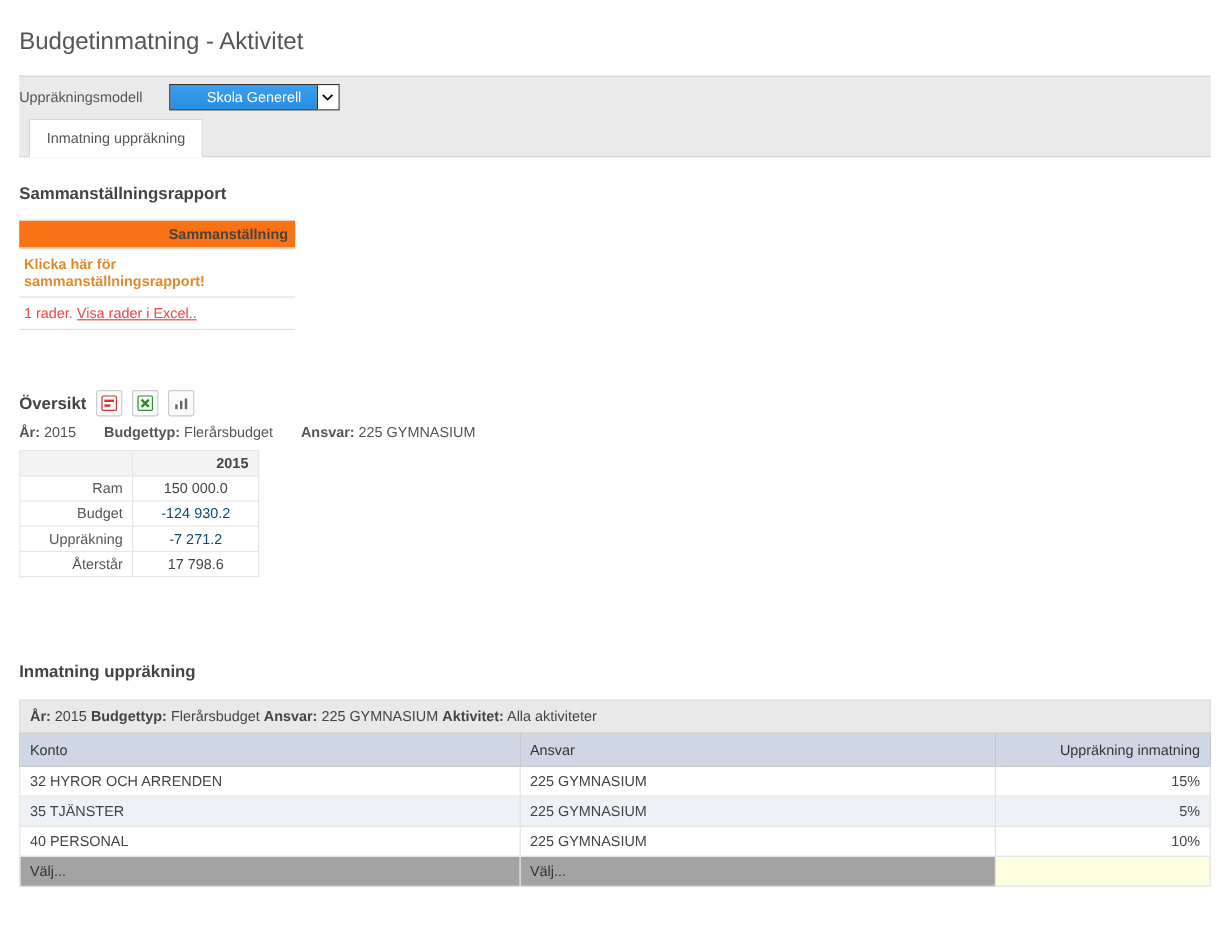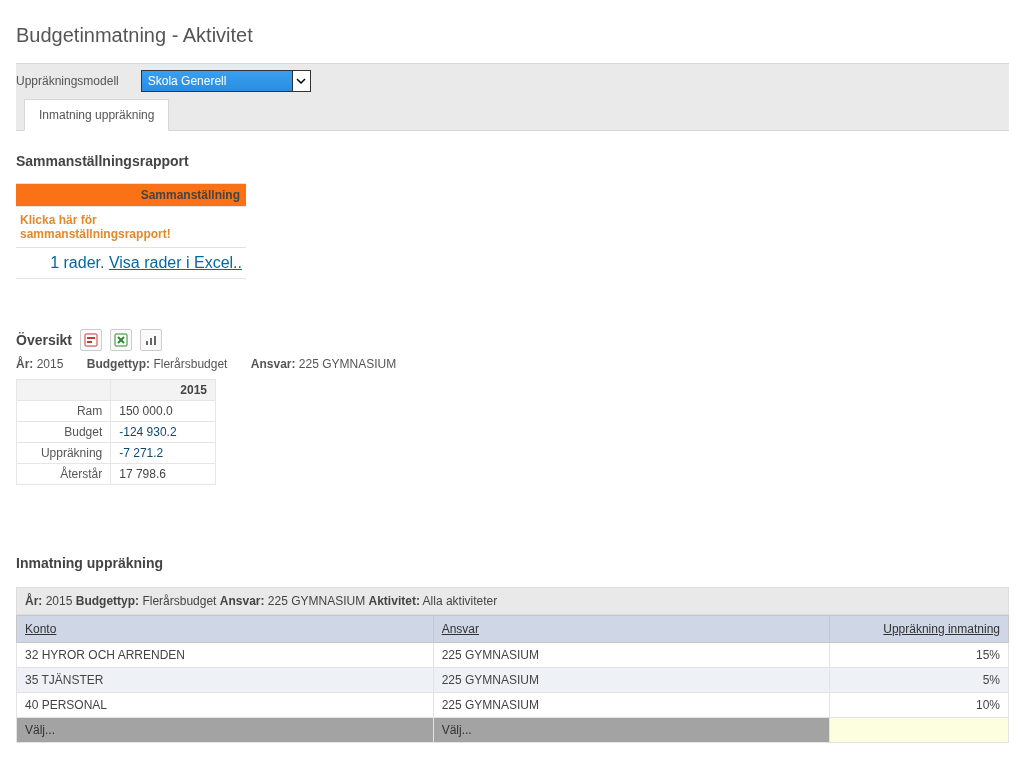--- a/index.html
+++ b/index.html
@@ -34,31 +34,32 @@
     align-items: center;
     gap: 22px;
     padding: 2px 0 10px 0;
   }
   .model-row label {
     font-size: 12px;
     color: #555;
   }
   .model-select {
     position: relative;
-    width: 170px;
+    width: 142px;
     height: 22px;
     border: 1px solid #333;
     background: linear-gradient(#3a9ff0, #2a8ee0);
     color: #fff;
     font-family: inherit;
     font-size: 12px;
     display: flex;
     align-items: center;
     padding: 0 6px;
     cursor: pointer;
+    justify-content: center;
   }
   .model-select .chev {
     position: absolute;
     right: 0;
     top: 0;
     width: 18px;
     height: 100%;
     background: #fff;
     border-left: 1px solid #333;
     display: flex;
@@ -106,23 +107,22 @@
   }
   .summary-link a {
     color: #e08a2d;
     font-weight: bold;
     text-decoration: none;
     font-size: 12px;
     cursor: pointer;
   }
   .summary-footer {
     padding: 6px 4px;
-    font-size: 16px;
-    color: #0369a1;
-    text-align: right;
+    font-size: 12px;
+    color: #ef4444;
   }
   .summary-footer .excel-link {
     text-decoration: underline;
     cursor: pointer;
   }
   .overview-head {
     display: flex;
     align-items: center;
     gap: 8px;
     margin: 50px 0 6px 0;
@@ -167,21 +167,21 @@
     font-weight: bold;
     text-align: right;
   }
   table.overview th:first-child { text-align: left; background:#f3f3f3; }
   table.overview td.lbl {
     text-align: right;
     color: #555;
     width: 90px;
   }
   table.overview td.val {
-    text-align: left;
+    text-align: center;
     width: 100px;
   }
   .neg { color: #0c4a6e; }
   .input-section-title {
     font-size: 14px;
     font-weight: bold;
     color: #444;
     margin: 70px 0 16px 0;
   }
   .grid-wrap {
@@ -200,21 +200,20 @@
     border-collapse: collapse;
     font-size: 12px;
   }
   table.grid th {
     background: #cfd7e6;
     color: #333;
     text-align: left;
     padding: 6px 8px;
     border: 1px solid #c7c7c7;
     font-weight: normal;
-    text-decoration: underline;
   }
   table.grid th.right { text-align: right; }
   table.grid td {
     padding: 5px 8px;
     border: 1px solid #e3e3e3;
     background: #fff;
   }
   table.grid tr.alt td { background: #eef1f6; }
   table.grid td.right { text-align: right; }
   table.grid td.choose { background: #a3a3a3; color:#333; }

